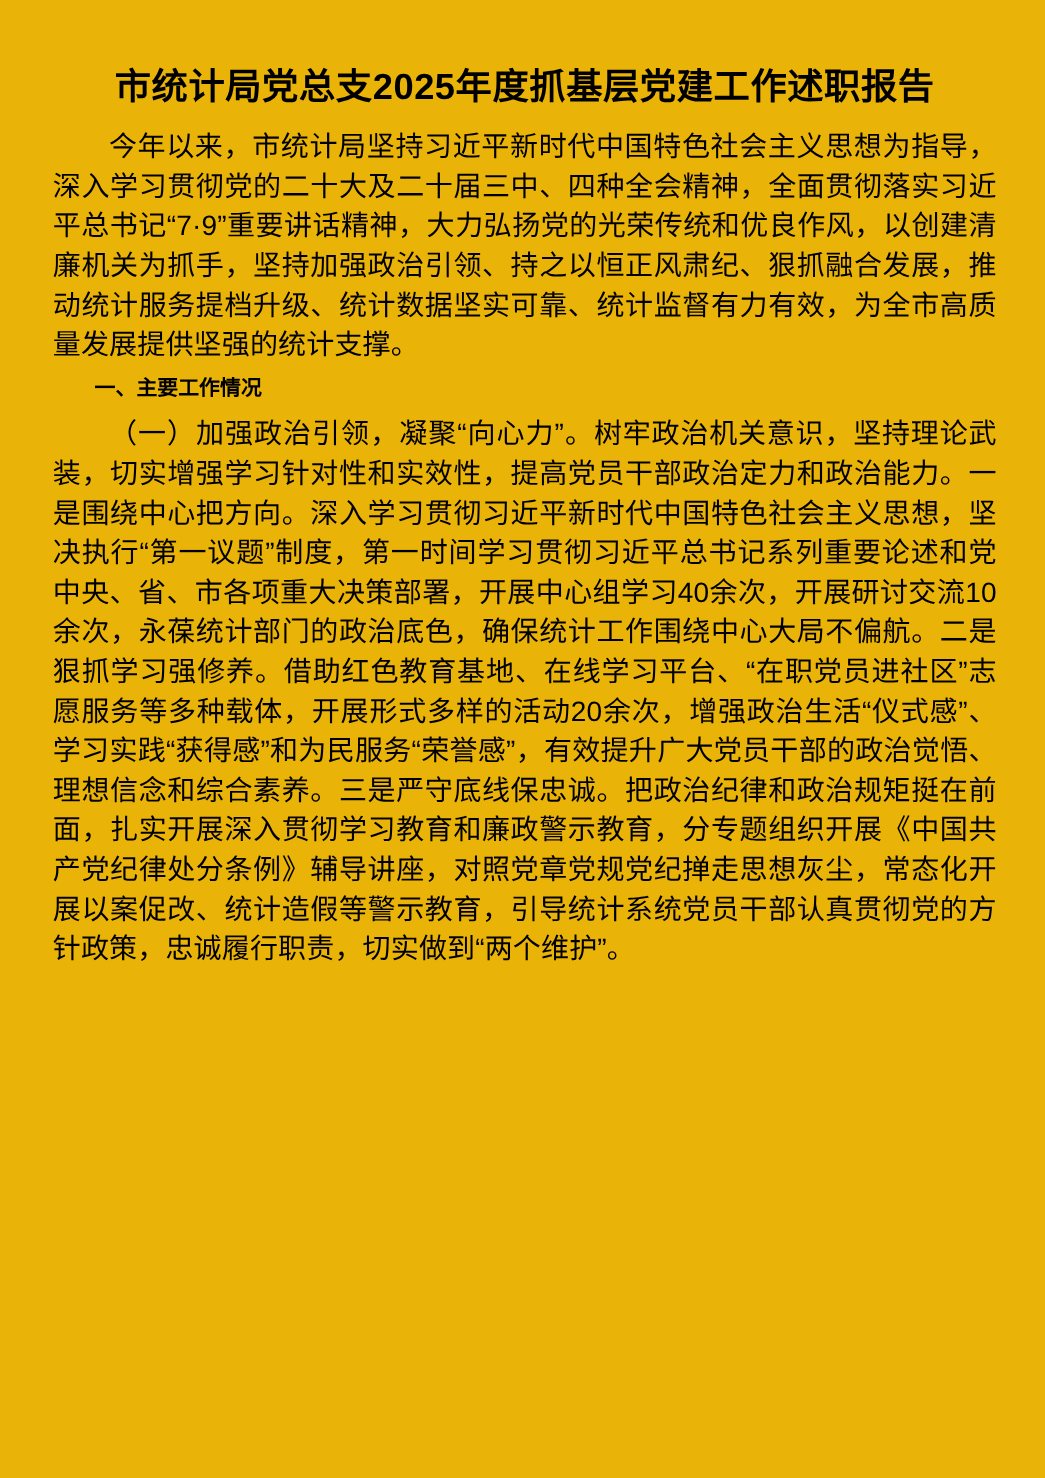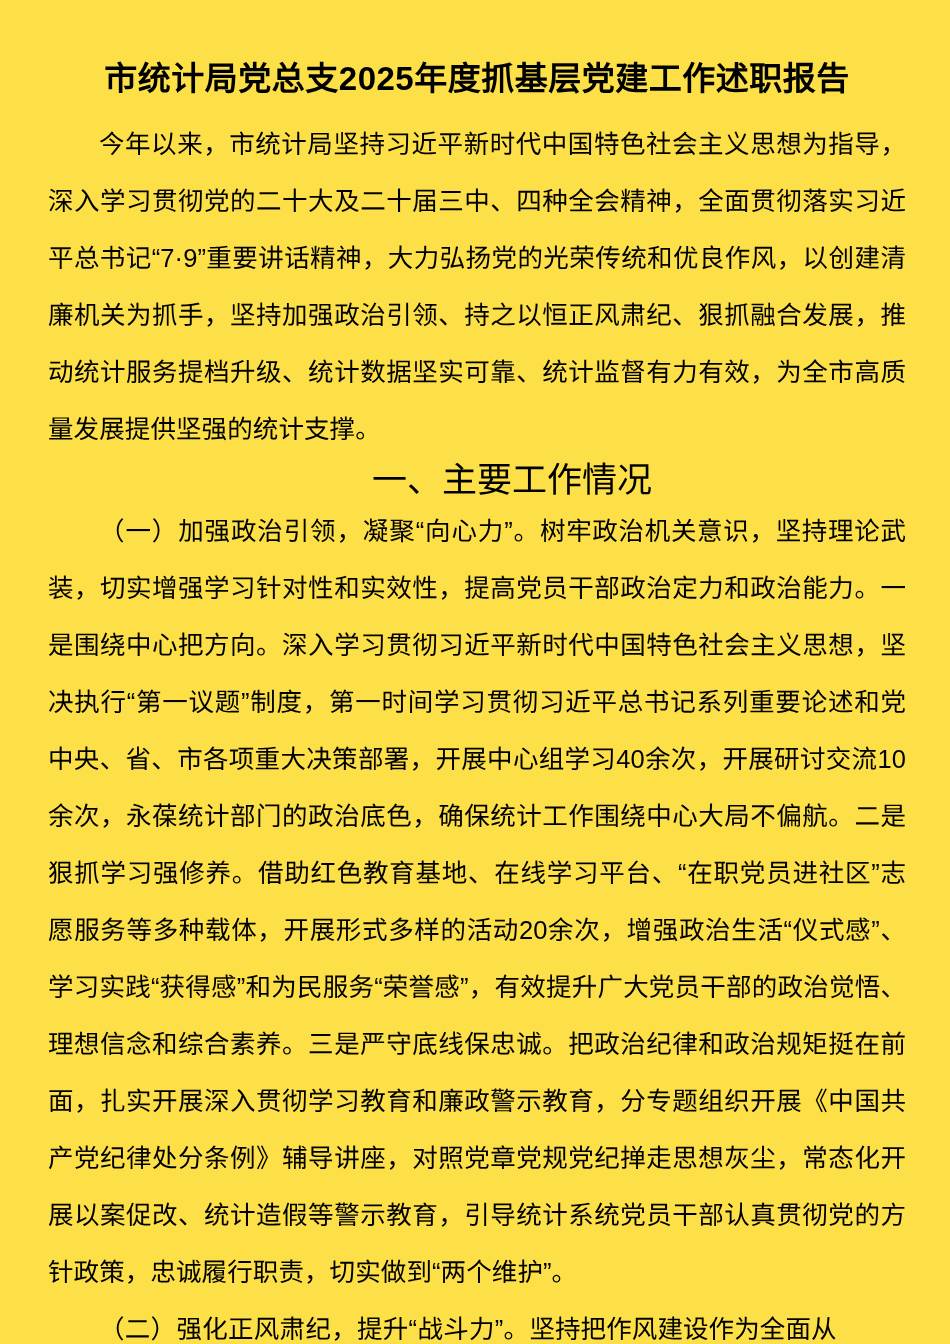--- a/index.html
+++ b/index.html
@@ -16,21 +16,21 @@
     color: #000000;
     -webkit-font-smoothing: antialiased;
   }
 
   .page {
     position: relative;
     width: 950px;
     height: 1344px;
     box-sizing: border-box;
     padding: 0;
-    background: #fde047;
+    background: #eab308;
   }
 
   .doc-body {
     position: absolute;
     left: 48px;
     top: 0;
     width: 858px;
   }
 
   
@@ -42,40 +42,40 @@
     letter-spacing: 0.5px;
     margin: 0;
     padding-top: 56px;
     padding-bottom: 4px;
     white-space: nowrap;
   }
 
   
   .para {
     font-size: 25.5px;
-    line-height: 57px;
+    line-height: 36px;
     text-align: justify;
     text-justify: inter-ideograph;
     text-align-last: left;
     margin: 0;
     text-indent: 2em;
     word-break: break-all;
     letter-spacing: 0.1px;
   }
 
   .para.first { padding-top: 10px; }
 
   
   .sec-heading {
-    font-size: 35px;
+    font-size: 19px;
     line-height: 44.8px;
-    font-weight: 400;
+    font-weight: 700;
     margin: 0;
     text-indent: 2em;
-    text-align: center;
+    text-align: left;
   }
 
   
   .bold-lead {
     font-weight: 400;
     letter-spacing: 0.3px;
   }
 </style>
 </head>
 <body style="background: rgb(255, 255, 255); color: rgb(0, 0, 0);">
@@ -84,16 +84,15 @@
   <div class="doc-body">
 
     <h1 class="doc-title">市统计局党总支2025年度抓基层党建工作述职报告</h1>
 
     <p class="para first">今年以来，市统计局坚持习近平新时代中国特色社会主义思想为指导，深入学习贯彻党的二十大及二十届三中、四种全会精神，全面贯彻落实习近平总书记“7·9”重要讲话精神，大力弘扬党的光荣传统和优良作风，以创建清廉机关为抓手，坚持加强政治引领、持之以恒正风肃纪、狠抓融合发展，推动统计服务提档升级、统计数据坚实可靠、统计监督有力有效，为全市高质量发展提供坚强的统计支撑。</p>
 
     <p class="sec-heading">一、主要工作情况</p>
 
     <p class="para"><span class="bold-lead">（一）加强政治引领，凝聚“向心力”。</span><span>树牢政治机关意识，坚持理论武装，切实增强学习针对性和实效性，提高党员干部政治定力和政治能力。一是围绕中心把方向。深入学习贯彻习近平新时代中国特色社会主义思想，坚决执行“第一议题”制度，第一时间学习贯彻习近平总书记系列重要论述和党中央、省、市各项重大决策部署，开展中心组学习40余次，开展研讨交流10余次，永葆统计部门的政治底色，确保统计工作围绕中心大局不偏航。二是狠抓学习强修养。借助红色教育基地、在线学习平台、“在职党员进社区”志愿服务等多种载体，开展形式多样的活动20余次，增强政治生活“仪式感”、学习实践“获得感”和为民服务“荣誉感”，有效提升广大党员干部的政治觉悟、理想信念和综合素养。三是严守底线保忠诚。把政治纪律和政治规矩挺在前面，扎实开展深入贯彻学习教育和廉政警示教育，分专题组织开展《中国共产党纪律处分条例》辅导讲座，对照党章党规党纪掸走思想灰尘，常态化开展以案促改、统计造假等警示教育，引导统计系统党员干部认真贯彻党的方针政策，忠诚履行职责，切实做到“两个维护”。</span></p>
 
-    <p class="para"><span class="bold-lead">（二）强化正风肃纪，提升“战斗力”。</span><span>坚持把作风建设作为全面从</span></p>
 
   </div>
 </div>
 
 </body></html>

